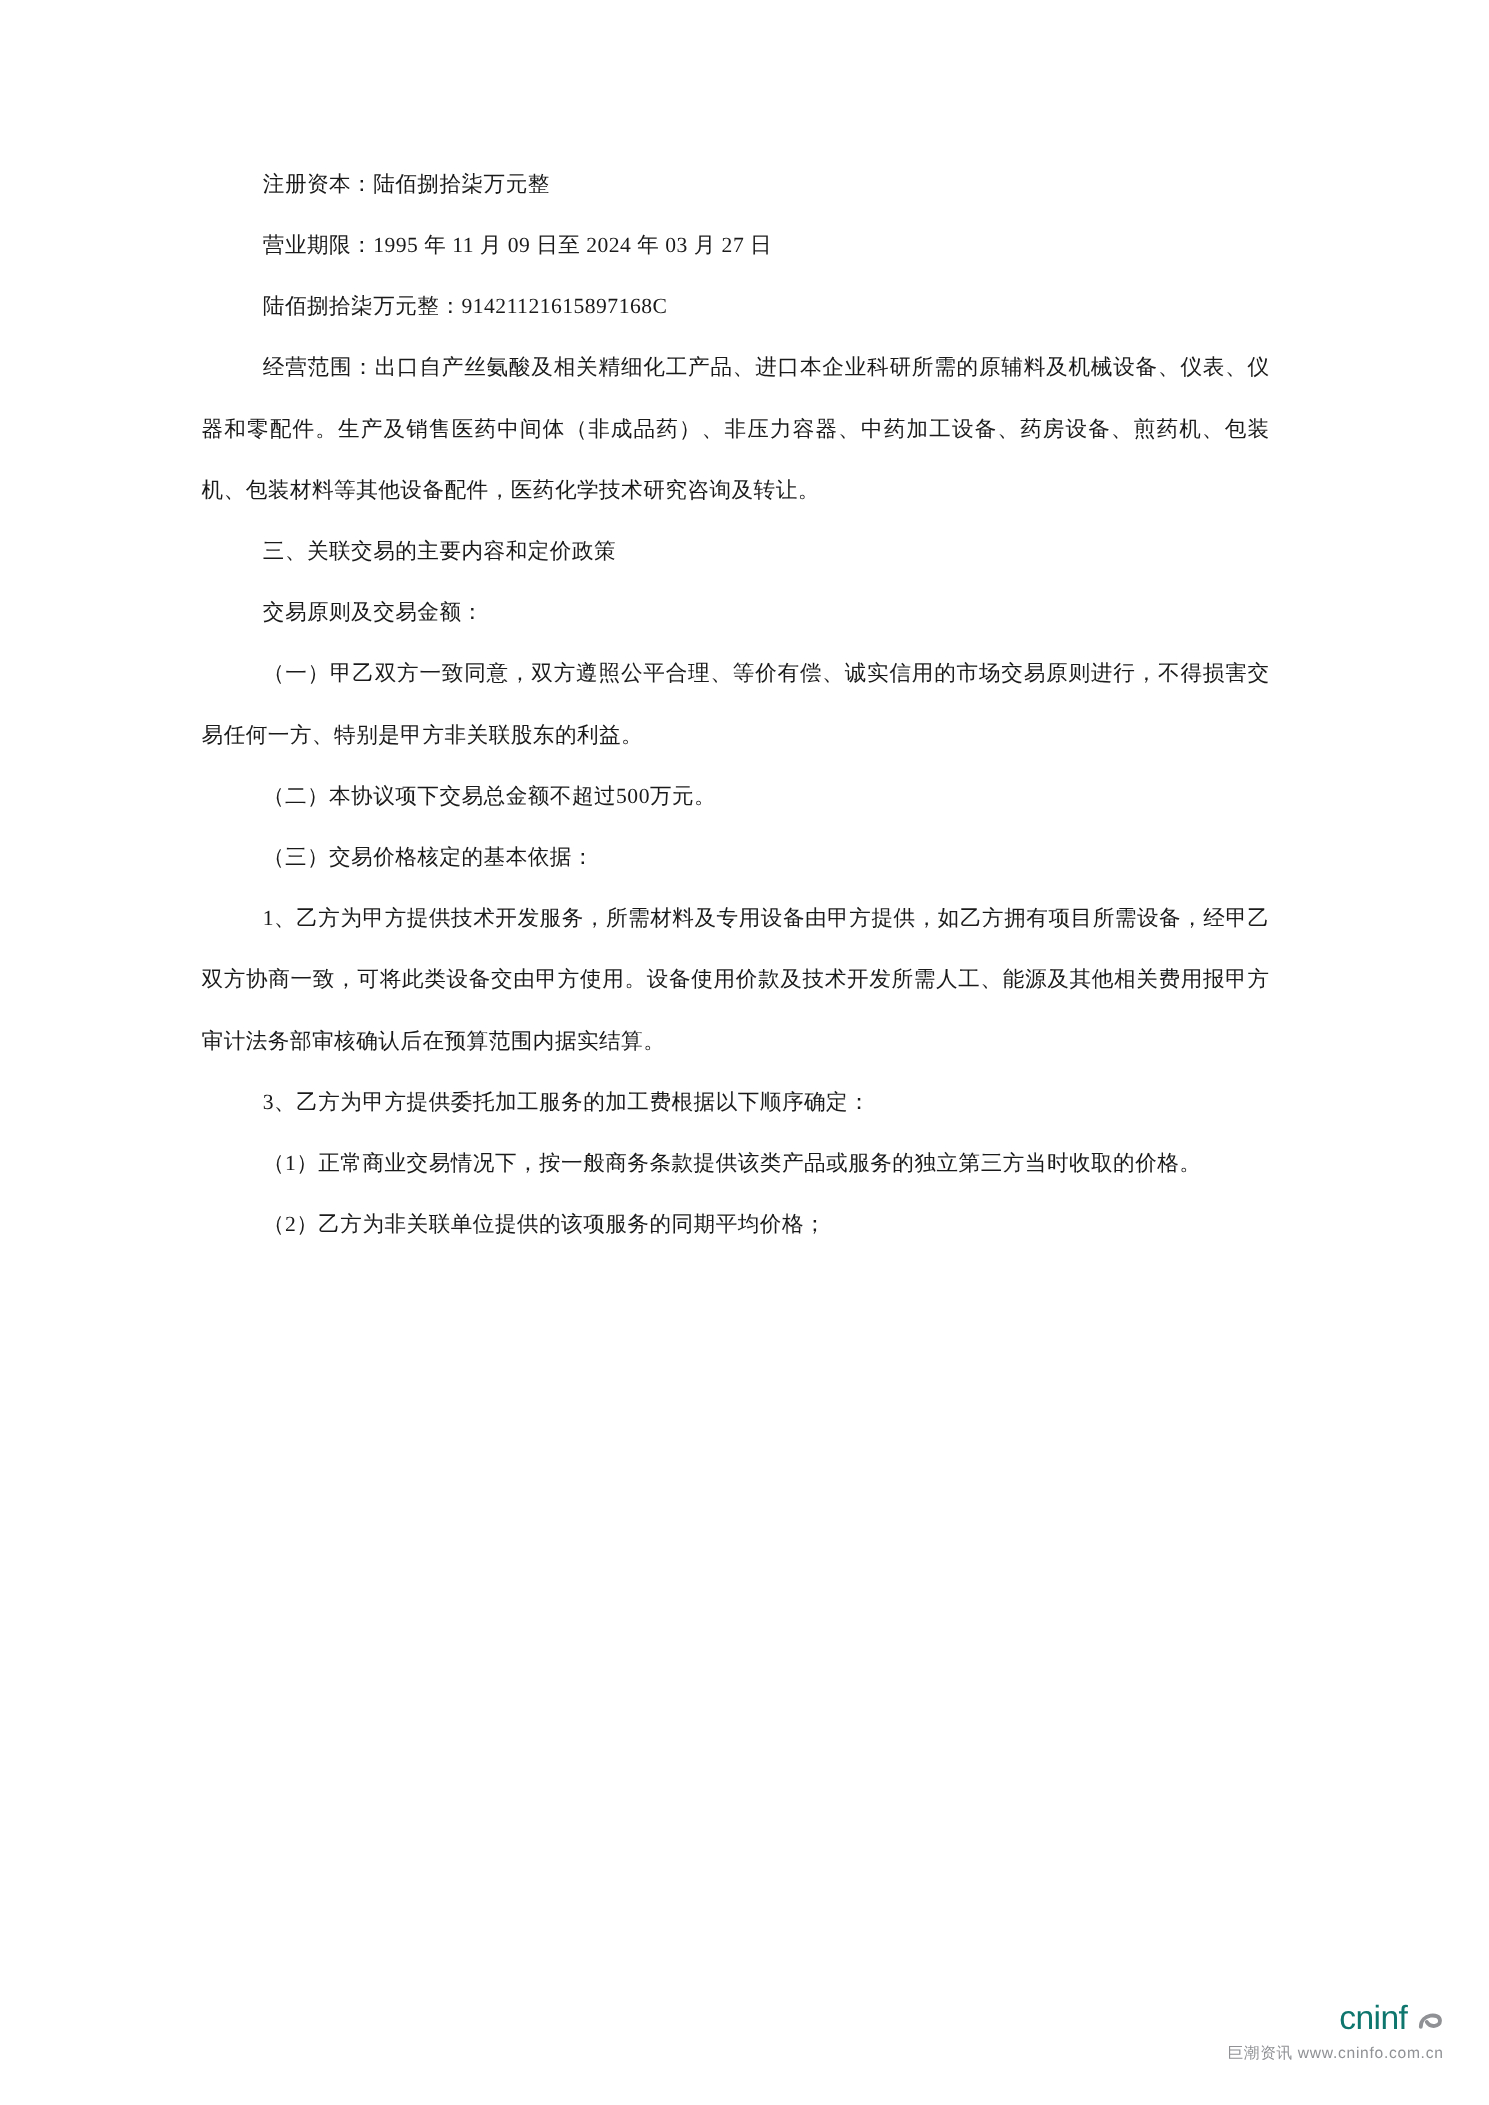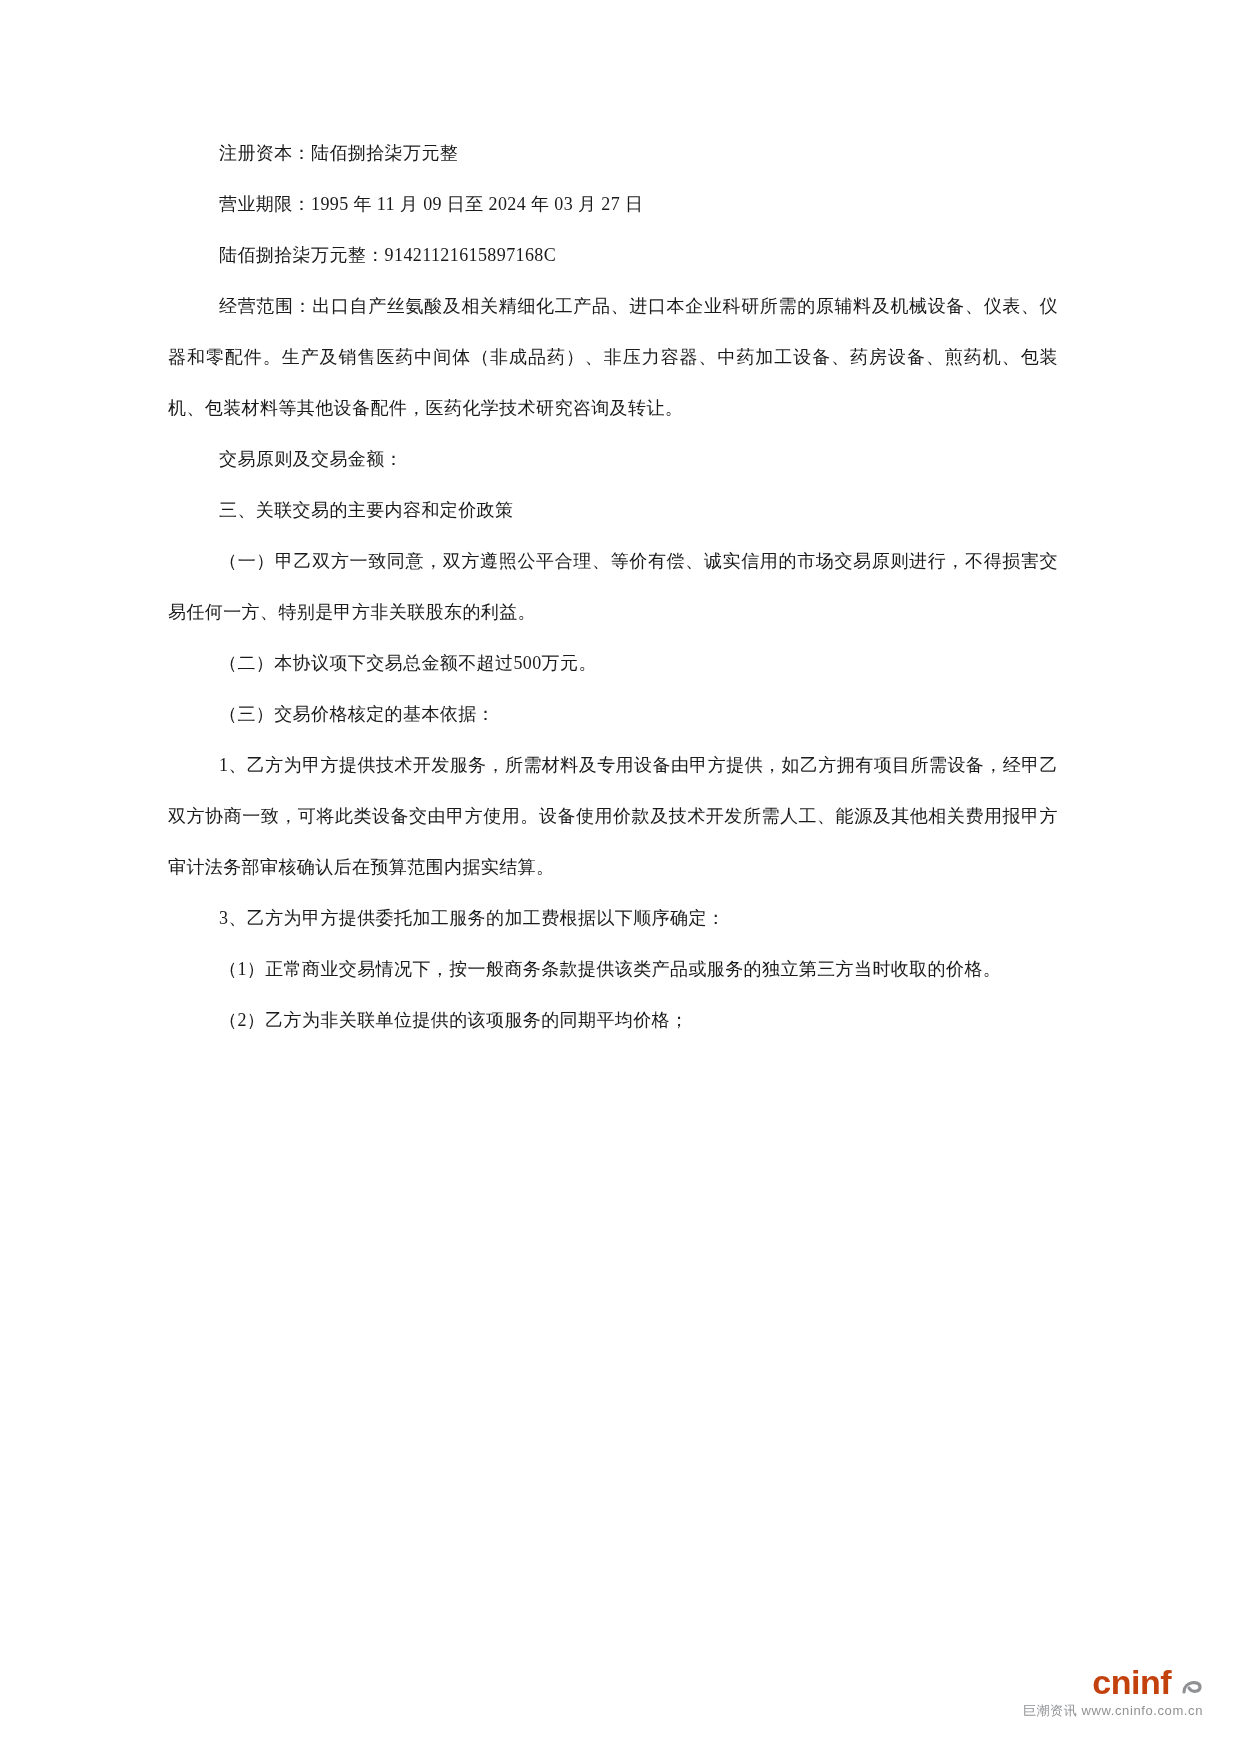--- a/index.html
+++ b/index.html
@@ -38,23 +38,23 @@
   }
   .watermark {
     position: absolute;
     right: 38px;
     bottom: 34px;
     text-align: right;
     user-select: none;
   }
   .wm-logo {
     font-family: "Liberation Sans", sans-serif;
-    font-size: 34px;
-    font-weight: bold;
-    color: #c2410c;
+    font-size: 28px;
+    font-weight: normal;
+    color: #0f766e;
     letter-spacing: -0.5px;
     line-height: 34px;
     position: relative;
     display: inline-block;
   }
   .wm-logo .swoosh {
     display: inline-block;
     width: 22px;
     height: 22px;
     margin-left: 1px;
@@ -71,22 +71,22 @@
 </head>
 <body>
 
 <div class="page">
 
   <div class="doc-body">
     <p class="para indent">注册资本：陆佰捌拾柒万元整</p>
     <p class="para indent">营业期限：1995 年 11 月 09 日至 2024 年 03 月 27 日</p>
     <p class="para indent">陆佰捌拾柒万元整：91421121615897168C</p>
     <p class="para indent">经营范围：出口自产丝氨酸及相关精细化工产品、进口本企业科研所需的原辅料及机械设备、仪表、仪器和零配件。生产及销售医药中间体（非成品药）、非压力容器、中药加工设备、药房设备、煎药机、包装机、包装材料等其他设备配件，医药化学技术研究咨询及转让。</p>
+    <p class="para indent">三、关联交易的主要内容和定价政策</p>
     <p class="para indent">交易原则及交易金额：</p>
-    <p class="para indent">三、关联交易的主要内容和定价政策</p>
     <p class="para indent">（一）甲乙双方一致同意，双方遵照公平合理、等价有偿、诚实信用的市场交易原则进行，不得损害交易任何一方、特别是甲方非关联股东的利益。</p>
     <p class="para indent">（二）本协议项下交易总金额不超过500万元。</p>
     <p class="para indent">（三）交易价格核定的基本依据：</p>
     <p class="para indent">1、乙方为甲方提供技术开发服务，所需材料及专用设备由甲方提供，如乙方拥有项目所需设备，经甲乙双方协商一致，可将此类设备交由甲方使用。设备使用价款及技术开发所需人工、能源及其他相关费用报甲方审计法务部审核确认后在预算范围内据实结算。</p>
     <p class="para indent">3、乙方为甲方提供委托加工服务的加工费根据以下顺序确定：</p>
     <p class="para indent">（1）正常商业交易情况下，按一般商务条款提供该类产品或服务的独立第三方当时收取的价格。</p>
     <p class="para indent">（2）乙方为非关联单位提供的该项服务的同期平均价格；</p>
   </div>
 
   <div class="watermark">

